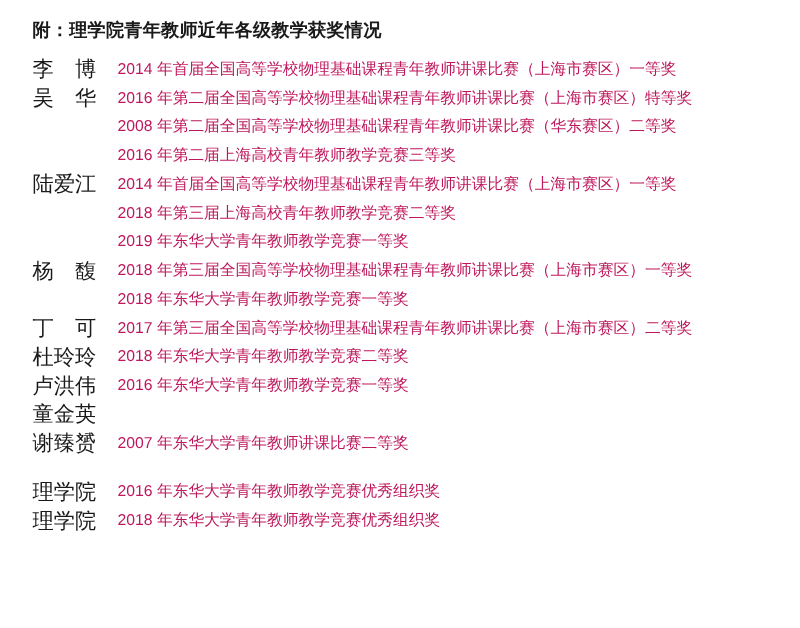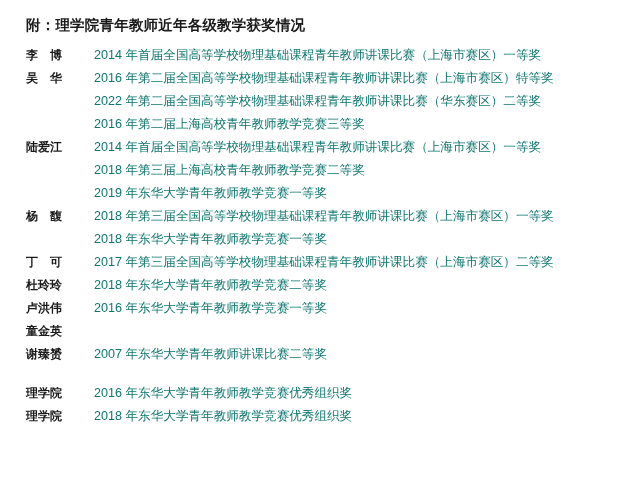--- a/index.html
+++ b/index.html
@@ -36,53 +36,53 @@
     display: flex;
     align-items: flex-start;
     margin-bottom: 0;
   }
   .entry.spacer-before {
     margin-top: 16px;
   }
   .name {
     width: 68px;
     min-width: 68px;
-    font-size: 12px;
-    font-weight: bold;
+    font-size: 17px;
+    font-weight: normal;
     line-height: 23px;
     white-space: nowrap;
     letter-spacing: 0px;
   }
   .awards {
     flex: 1;
   }
   .award-line {
     font-size: 12.6px;
     line-height: 23px;
     white-space: nowrap;
-    color: #0f766e;
+    color: #be185d;
   }
 </style>
 </head>
 <body>
 
 <div class="page">
   <div class="doc-title">附：理学院青年教师近年各级教学获奖情况</div>
   <div class="entries" id="entries">
       <div class="entry">
         <div class="name">李　博</div>
         <div class="awards">
           <div class="award-line">2014 年首届全国高等学校物理基础课程青年教师讲课比赛（上海市赛区）一等奖</div>
         </div>
       </div>
       <div class="entry">
         <div class="name">吴　华</div>
         <div class="awards">
           <div class="award-line">2016 年第二届全国高等学校物理基础课程青年教师讲课比赛（上海市赛区）特等奖</div>
-          <div class="award-line">2022 年第二届全国高等学校物理基础课程青年教师讲课比赛（华东赛区）二等奖</div>
+          <div class="award-line">2008 年第二届全国高等学校物理基础课程青年教师讲课比赛（华东赛区）二等奖</div>
           <div class="award-line">2016 年第二届上海高校青年教师教学竞赛三等奖</div>
         </div>
       </div>
       <div class="entry">
         <div class="name">陆爱江</div>
         <div class="awards">
           <div class="award-line">2014 年首届全国高等学校物理基础课程青年教师讲课比赛（上海市赛区）一等奖</div>
           <div class="award-line">2018 年第三届上海高校青年教师教学竞赛二等奖</div>
           <div class="award-line">2019 年东华大学青年教师教学竞赛一等奖</div>
         </div>

